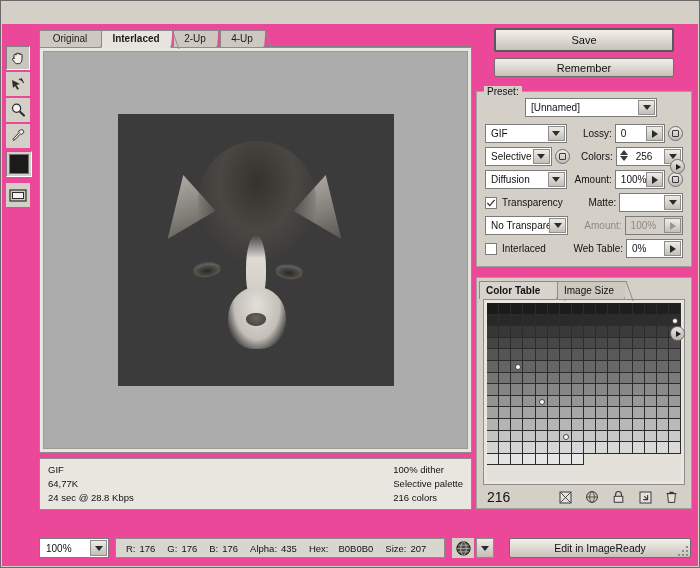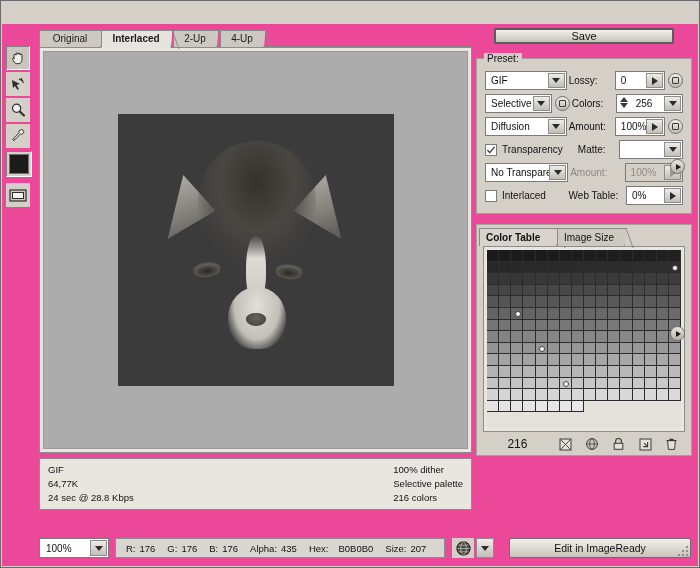--- a/index.html
+++ b/index.html
@@ -265,37 +265,37 @@
   .bigbtn {
     width: 180px; height: 19px; margin: 0 auto 6px auto;
     background: linear-gradient(to bottom, #f2efea 0%, #dedad3 50%, #c6c2ba 100%);
     border: 1px solid #6e6e6e;
     border-radius: 2px;
     font-size: 11px; color: #111;
     display: flex; align-items: center; justify-content: center;
   }
   .bigbtn.primary {
     border: 2px solid #5a5a5a;
-    height: 16px;
+    height: 24px;
   }
 
   .group {
     position: relative; margin-top: 8px;
     border: 1px solid #a5a19a;
     background: #d4d0c8;
     padding: 12px 8px 8px 8px;
   }
   .group > .legend {
     position: absolute; left: 7px; top: -6px;
     background: #d4d0c8; padding: 0 3px;
     font-size: 10px; color: #111;
   }
 
   .row { display: flex; align-items: center; margin-bottom: 4px; height: 19px; }
-  .lbl { font-size: 10px; color: #111; text-align: left; }
+  .lbl { font-size: 10px; color: #111; text-align: right; }
   .lbl.dim { color: #8e8a84; }
 
   .combo {
     position: relative; height: 19px;
     background: #ffffff;
     border: 1px solid #7b7b7b;
     display: flex; align-items: center;
     font-size: 10px; color: #111; padding-left: 5px;
     overflow: hidden;
   }
@@ -397,21 +397,21 @@
   .sw { border-right: 1px solid #2c2c2c; border-bottom: 1px solid #2c2c2c; position: relative; }
   .sw.mark::after {
     content: ""; position: absolute; left: 50%; top: 50%;
     width: 4px; height: 4px; margin: -2px 0 0 -2px;
     background: #fff; border: 1px solid #444; border-radius: 50%;
   }
   .ctfoot {
     display: flex; align-items: center; height: 22px;
     padding: 0 10px; margin-top: 1px;
   }
-  .ctcount { font-size: 12px; color: #111; width: 72px; text-align: center; }
+  .ctcount { font-size: 14px; color: #111; width: 72px; text-align: left; }
   .ctico {
     width: 22px; height: 16px;
     display: flex; align-items: center; justify-content: center;
     margin-left: 8px;
   }
 </style>
 </head>
 <body>
 
 <div id="app">
@@ -552,24 +552,35 @@
           <i style="left:4px;top:8px"></i>
           <i style="left:8px;top:8px"></i>
       </div>
     </div>
 
     <div class="rightcol">
 
       <div class="bigbtn primary">
         <span>Save</span>
       </div>
+      <div class="bigbtn">
+        <span>Remember</span>
+      </div>
 
       <div class="group" style="margin-top:14px">
         <div class="legend">Preset:</div>
 
+        <div class="row" style="margin-top:-6px;margin-bottom:7px">
+          <div class="combo" style="width:132px;margin-left:40px">
+            <span>[Unnamed]</span>
+            <div class="dropbtn">
+              <div class="chev"></div>
+            </div>
+          </div>
+        </div>
 
         <div class="row">
           <div class="combo" style="width:90px">
             <span>GIF</span>
             <div class="dropbtn">
               <div class="chev"></div>
             </div>
           </div>
           <div class="lbl" style="width:48px;margin-left:2px">Lossy:</div>
           <div class="field" style="width:55px;margin-left:3px">

